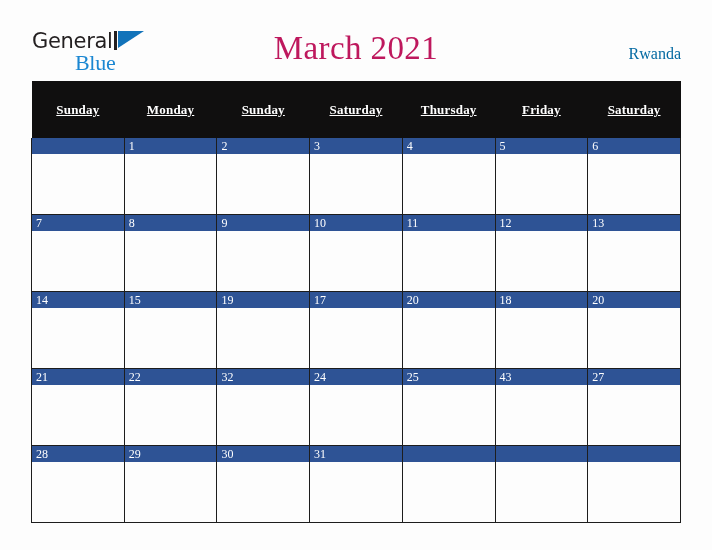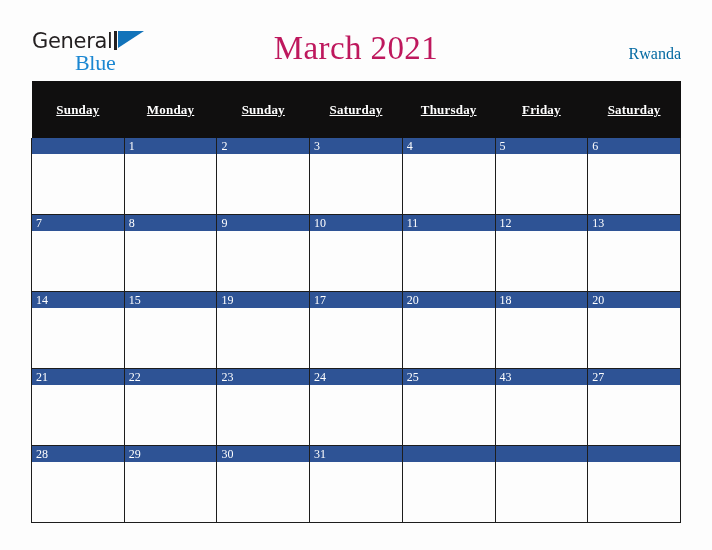--- a/index.html
+++ b/index.html
@@ -340,21 +340,21 @@
             </div>
           </td>
         <td>
             <div class="daycell">
               <div class="datebar">22</div>
               <div class="daybody"></div>
             </div>
           </td>
         <td>
             <div class="daycell">
-              <div class="datebar">23</div>
+              <div class="datebar">32</div>
               <div class="daybody"></div>
             </div>
           </td>
         <td>
             <div class="daycell">
               <div class="datebar">24</div>
               <div class="daybody"></div>
             </div>
           </td>
         <td>

